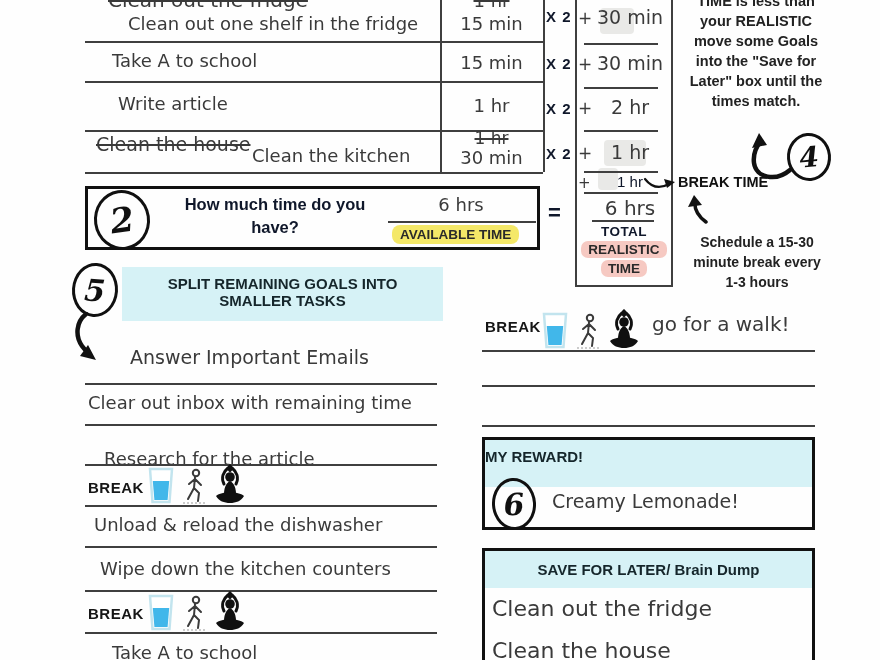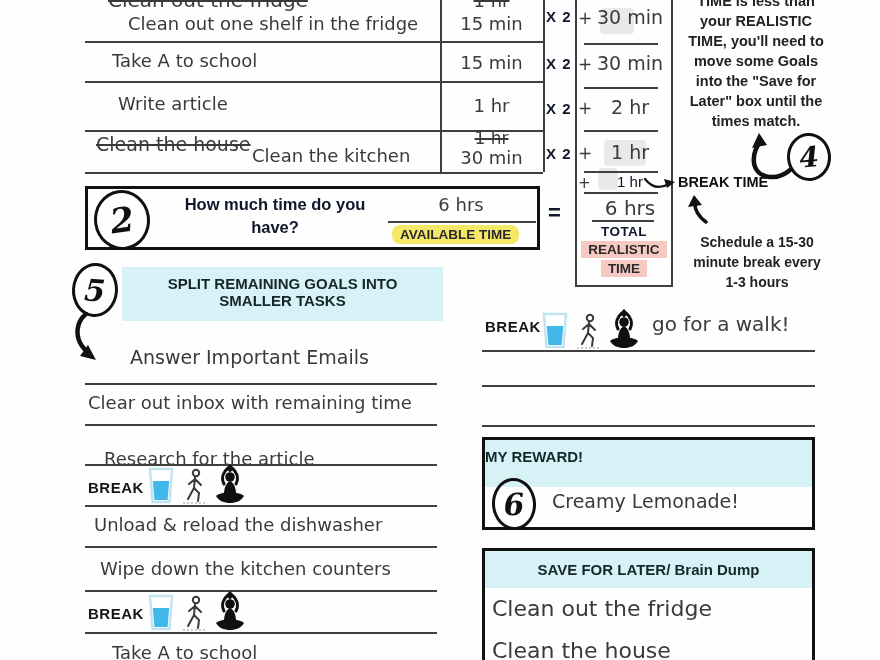--- a/index.html
+++ b/index.html
@@ -6,21 +6,21 @@
   .page{position:relative;width:880px;height:660px;background:#fefefe;overflow:hidden;
         font-family:"Liberation Sans",sans-serif;}
   .abs{position:absolute;}
   .print{font-family:"Liberation Sans",sans-serif;color:#0f172a;}
   .hand{font-family:"DejaVu Sans",sans-serif;color:#3a3a3a;}
   .hline{position:absolute;height:0;border-top:2px solid #3f3f3f;}
   .vline{position:absolute;width:2px;background:#3f3f3f;}
   .strike{text-decoration:line-through;text-decoration-thickness:2px;}
   .center{text-align:center;}
   .chip-yellow{display:inline-block;background:#f4e868;border-radius:8px;padding:2px 8px;font-weight:bold;color:#2a2a2a;}
-  .chip-pink{display:inline-block;background:#f6c9c2;border-radius:0;padding:1px 7px;font-weight:bold;color:#2a2a2a;}
+  .chip-pink{display:inline-block;background:#f6c9c2;border-radius:7px;padding:1px 7px;font-weight:bold;color:#2a2a2a;}
   .cyan-box{position:absolute;background:#d6f2f6;}
   .circle-num{position:absolute;border:3px solid #101010;border-radius:50%;
     display:flex;align-items:center;justify-content:center;
     font-family:"DejaVu Serif",serif;font-style:italic;font-weight:bold;color:#101010;background:transparent;}
   .frame{position:absolute;border:3px solid #111;background:transparent;box-sizing:border-box;}
   .smudge{position:absolute;background:#e9e9e7;border-radius:4px;z-index:0;}
   .sumval{position:absolute;left:590px;width:80px;text-align:center;z-index:1;}
   .plus{position:absolute;left:578px;z-index:1;font-size:17px;color:#3a3a3a;font-family:"DejaVu Sans",sans-serif;}
   .break-label{font-weight:bold;font-size:15px;letter-spacing:0.5px;color:#161616;}
   .note-line{height:20px;line-height:20px;text-align:center;font-weight:bold;font-size:14.5px;color:#222;}
@@ -103,21 +103,20 @@
   <div class="circle-num" style="left:94px;top:190px;width:50px;height:54px;font-size:34px;transform:rotate(-8deg);">2</div>
   <div class="abs print center" style="left:160px;top:195px;width:230px;font-size:16.5px;font-weight:bold;">How much time do you</div>
   <div class="abs print center" style="left:160px;top:218px;width:230px;font-size:16.5px;font-weight:bold;">have?</div>
   <div class="abs hand center" style="left:395px;top:194px;width:132px;font-size:18px;">6 hrs</div>
   <div class="hline" style="left:388px;top:221px;width:148px;"></div>
   <div class="abs" style="left:392px;top:225px;"><span class="chip-yellow print" style="font-size:13.5px;">AVAILABLE TIME</span></div>
 
   <div class="abs" style="left:676px;top:-9px;width:160px;">
     <div class="note-line print">TIME is less than</div>
     <div class="note-line print">your REALISTIC</div>
-    <div class="note-line print">TIME, you'll need to</div>
     <div class="note-line print">move some Goals</div>
     <div class="note-line print">into the "Save for</div>
     <div class="note-line print">Later" box until the</div>
     <div class="note-line print">times match.</div>
   </div>
 
   <svg class="abs" style="left:744px;top:128px;" width="50" height="55" viewBox="0 0 50 55">
     <path d="M46 42 C32 54 12 50 10 35 C9 27 12 19 17 13" fill="none" stroke="#111" stroke-width="4.5" stroke-linecap="round"></path>
     <polygon points="15,5 8,20 23,17" fill="#111"></polygon>
   </svg>

